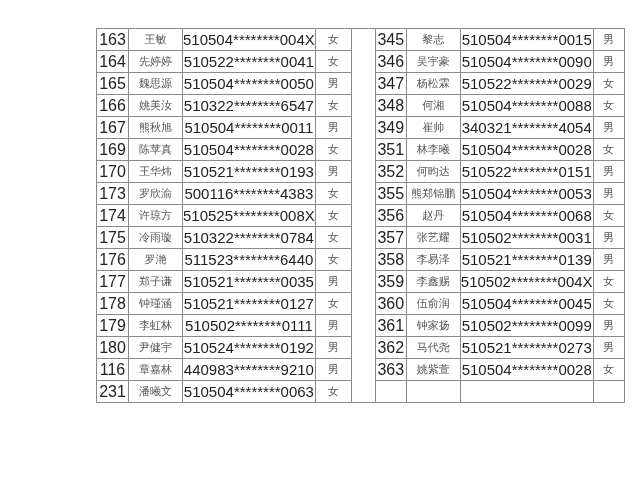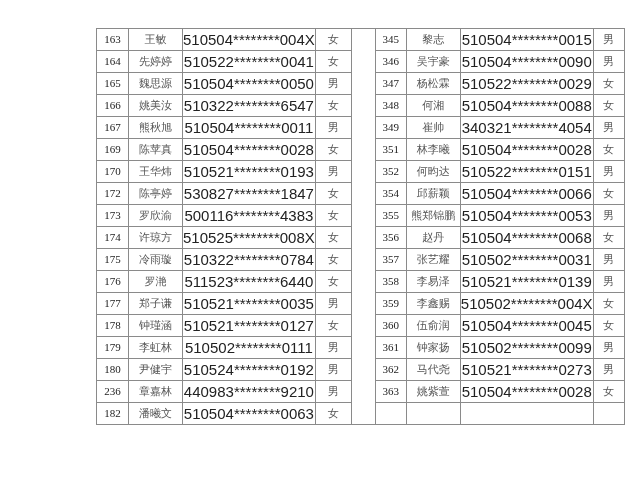--- a/index.html
+++ b/index.html
@@ -16,21 +16,21 @@
     table.roster td {
       border: 1px solid #8a8a8a;
       height: 21px;
       padding: 0;
       text-align: center;
       vertical-align: middle;
       white-space: nowrap;
       overflow: hidden;
       line-height: 21px;
     }
-    td.num { font-family: Liberation Serif, serif; font-size: 11px; color: #222; margin-left: 16px; }
+    td.num { font-family: Liberation Sans, sans-serif; font-size: 16px; color: #222; margin-left: 16px; }
     td.name { font-family: Liberation Serif, serif; font-size: 11px; color: #555; }
     td.idno { font-family: "Liberation Sans", sans-serif; font-size: 15px; color: #222; letter-spacing: 0px; }
     td.sex { font-family: "DejaVu Serif", serif; font-size: 11px; color: #555; }
     td.gap { border-top: none !important; border-bottom: none !important; }
     tr:first-child td.gap { border-top: 1px solid #8a8a8a !important; }
     tr:last-child td.gap { border-bottom: 1px solid #8a8a8a !important; }
     col.c-num { width: 32px; }
     col.c-name { width: 54px; }
     col.c-id { width: 110px; }
     col.c-sex { width: 36px; }
@@ -136,31 +136,20 @@
     <td class="idno">510521********0193</td>
     <td class="sex">男</td>
     <td class="gap"></td>
     <td class="num">352</td>
     <td class="name">何昀达</td>
     <td class="idno">510522********0151</td>
     <td class="sex">男</td>
   </tr>
 
 
-  <tr>
-    <td class="num">172</td>
-    <td class="name">陈亭婷</td>
-    <td class="idno">530827********1847</td>
-    <td class="sex">女</td>
-    <td class="gap"></td>
-    <td class="num">354</td>
-    <td class="name">邱薪颖</td>
-    <td class="idno">510504********0066</td>
-    <td class="sex">女</td>
-  </tr>
 
   <tr>
     <td class="num">173</td>
     <td class="name">罗欣渝</td>
     <td class="idno">500116********4383</td>
     <td class="sex">女</td>
     <td class="gap"></td>
     <td class="num">355</td>
     <td class="name">熊郑锦鹏</td>
     <td class="idno">510504********0053</td>
@@ -245,33 +234,33 @@
     <td class="idno">510524********0192</td>
     <td class="sex">男</td>
     <td class="gap"></td>
     <td class="num">362</td>
     <td class="name">马代尧</td>
     <td class="idno">510521********0273</td>
     <td class="sex">男</td>
   </tr>
 
   <tr>
-    <td class="num">236</td>
+    <td class="num">116</td>
     <td class="name">章嘉林</td>
     <td class="idno">440983********9210</td>
     <td class="sex">男</td>
     <td class="gap"></td>
     <td class="num">363</td>
     <td class="name">姚紫萱</td>
     <td class="idno">510504********0028</td>
     <td class="sex">女</td>
   </tr>
 
   <tr>
-    <td class="num">182</td>
+    <td class="num">231</td>
     <td class="name">潘曦文</td>
     <td class="idno">510504********0063</td>
     <td class="sex">女</td>
     <td class="gap"></td>
     <td class="num"></td>
     <td class="name"></td>
     <td class="idno"></td>
     <td class="sex"></td>
   </tr>
 </tbody>

